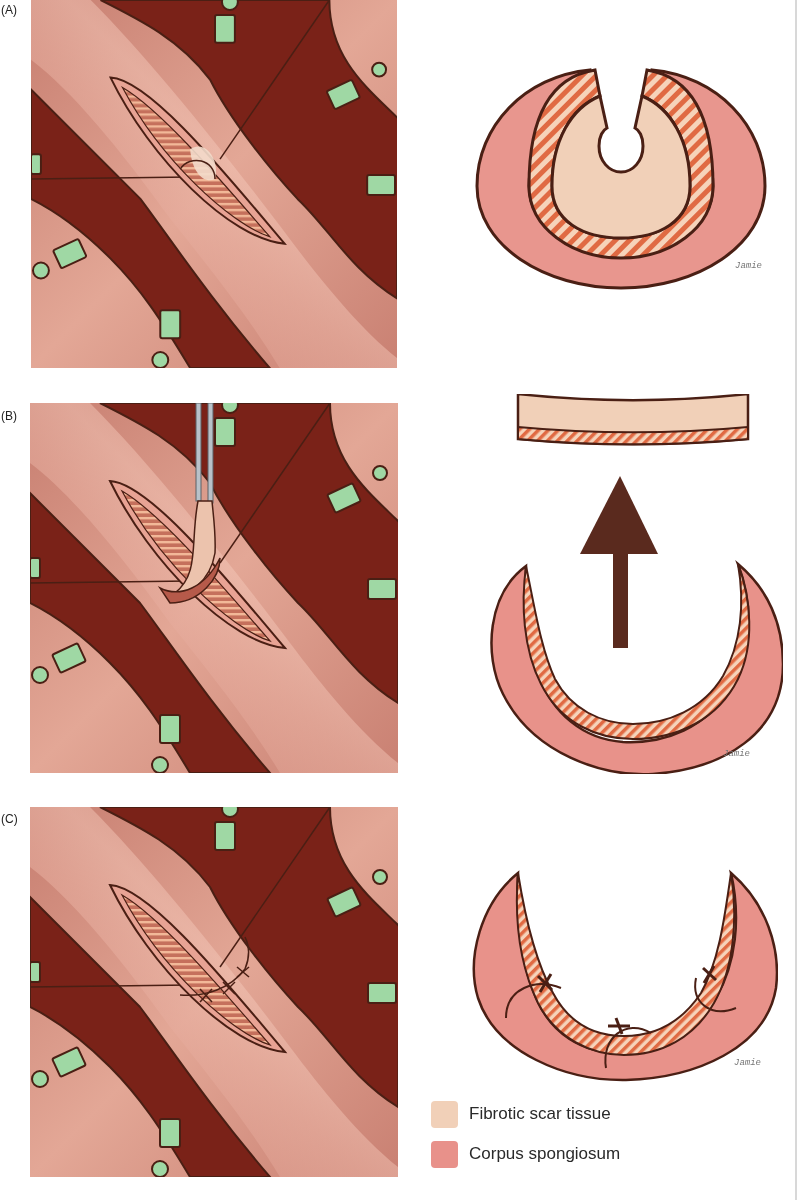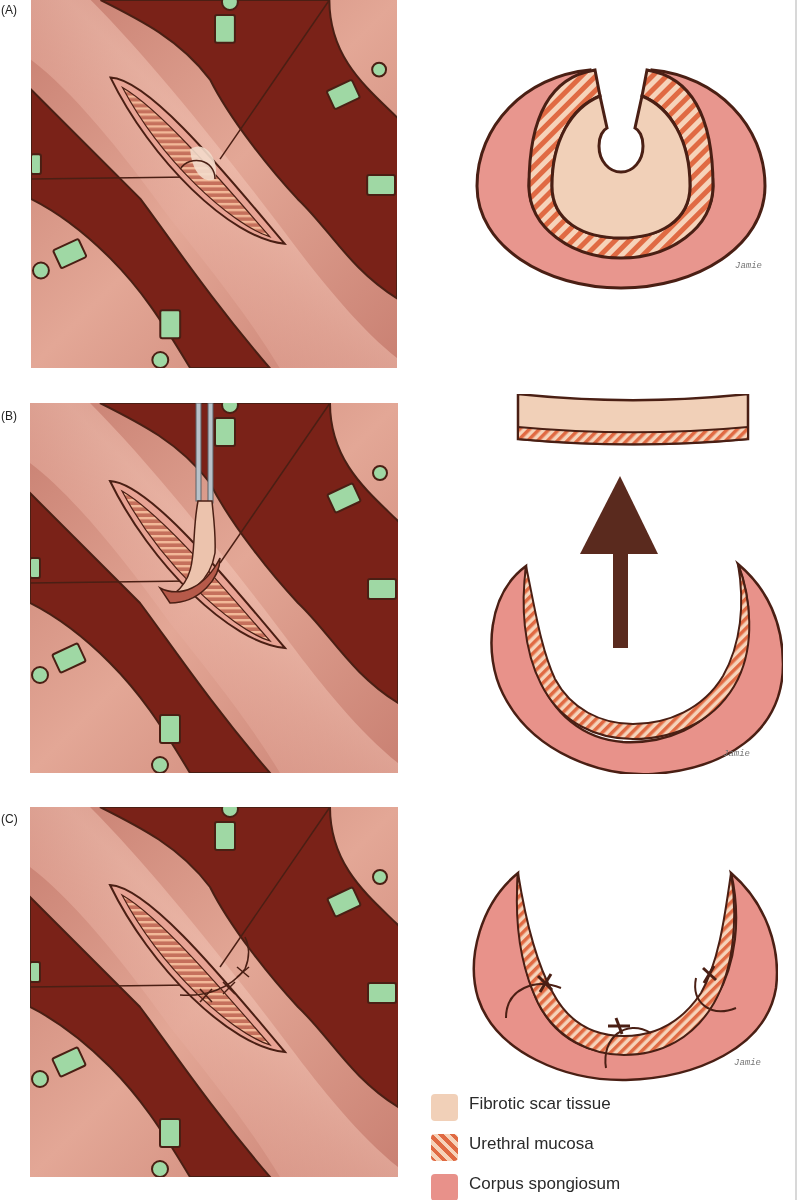--- a/index.html
+++ b/index.html
@@ -4,21 +4,21 @@
 <style>
   html, body { margin: 0; padding: 0; background: #ffffff; }
   body { width: 797px; height: 1200px; position: relative; overflow: hidden;
          font-family: "Liberation Sans", "DejaVu Sans", sans-serif; }
   .panel-label { position: absolute; left: 1px; font-size: 12px; color: #222; }
   .surgical-panel { position: absolute; left: 30px; width: 368px; height: 370px; overflow: hidden; }
   .surgical-panel svg, .section svg { display: block; }
   .section { position: absolute; font-family: Liberation Mono, monospace; }
   .right-rule { position: absolute; left: 795px; top: 0; width: 2px; height: 1200px; background: #d8d8d8; }
   .legend { position: absolute; left: 431px; top: 1094px; }
-  .legend-row { display: flex; align-items: flex-start; height: 40px; }
+  .legend-row { display: flex; align-items: center; height: 40px; }
   .swatch { width: 27px; height: 27px; border-radius: 4px; margin-right: 11px; }
   .legend-text { font-size: 17px; color: #2a2a2a; }
 </style>
 </head>
 <body>
 
 <svg width="0" height="0" style="position:absolute">
   <defs>
     <pattern id="mucosaStripe" patternUnits="userSpaceOnUse" width="10" height="10" patternTransform="rotate(45)">
       <rect width="10" height="10" fill="#f6d3ba"></rect>
@@ -164,22 +164,18 @@
   </svg>
   <div style="position:absolute; left:268px; top:190px; font-size:9px; font-style:italic; color:#777">Jamie</div>
 </div>
 
 <div class="legend">
   <div class="legend-row">
     <div class="swatch" style="background:#f1d0b8"></div>
     <span class="legend-text">Fibrotic scar tissue</span>
   </div>
   <div class="legend-row">
-    <div class="swatch" style="background: repeating-linear-gradient(45deg, #e06a43 0 4px, #f6d3ba 4px 8px);"></div>
-    <span class="legend-text">Urethral mucosa</span>
-  </div>
-  <div class="legend-row">
     <div class="swatch" style="background:#e8918a"></div>
     <span class="legend-text">Corpus spongiosum</span>
   </div>
 </div>
 
 <div class="right-rule"></div>
 
 </body></html>

